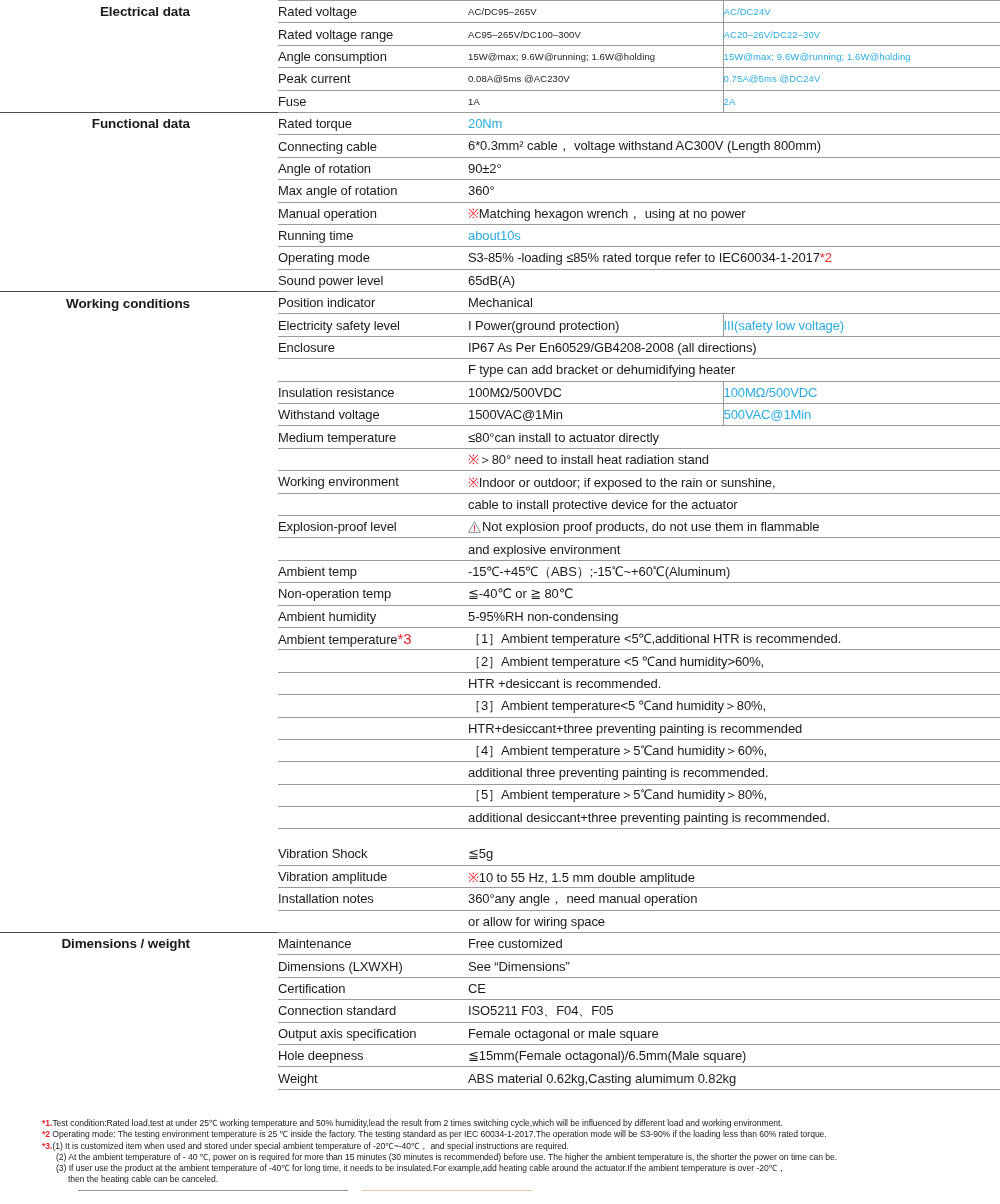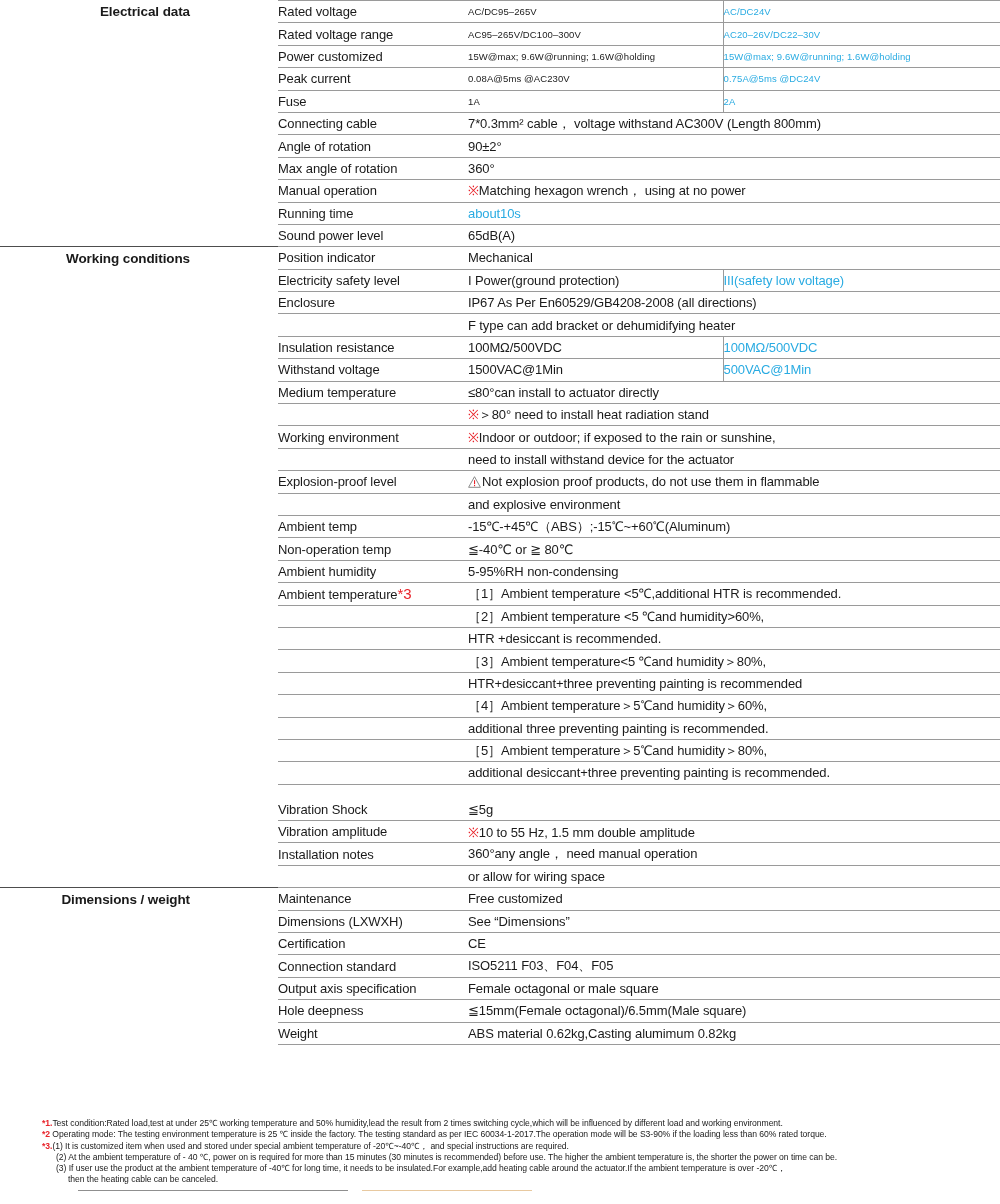--- a/index.html
+++ b/index.html
@@ -125,44 +125,50 @@
       <tr class="row">
         <td></td>
           <td></td>
         <td class="param rule-top">Rated voltage range</td>
         <td class="val val-small rule-top">AC95–265V/DC100–300V</td>
         <td class="val val-small blue rule-top vline-l">AC20–26V/DC22–30V</td>
       </tr>
       <tr class="row">
         <td></td>
           <td></td>
-        <td class="param rule-top">Power customized</td>
+        <td class="param rule-top">Angle consumption</td>
         <td class="val val-small rule-top">15W@max; 9.6W@running; 1.6W@holding</td>
         <td class="val val-small blue rule-top vline-l">15W@max; 9.6W@running; 1.6W@holding</td>
       </tr>
       <tr class="row">
         <td></td>
           <td></td>
         <td class="param rule-top">Peak current</td>
         <td class="val val-small rule-top">0.08A@5ms @AC230V</td>
         <td class="val val-small blue rule-top vline-l">0.75A@5ms @DC24V</td>
       </tr>
       <tr class="row">
         <td></td>
           <td></td>
         <td class="param rule-top">Fuse</td>
         <td class="val val-small rule-top">1A</td>
         <td class="val val-small blue rule-top vline-l">2A</td>
       </tr>
 
       <tr class="row">
+        <td class="sect-label rule-top-dk">Functional data</td>
+        <td class="rule-top-dk"></td>
+        <td class="param rule-top">Rated torque</td>
+        <td class="val blue rule-top" colspan="2">20Nm</td>
+      </tr>
+      <tr class="row">
         <td></td>
           <td></td>
         <td class="param rule-top">Connecting cable</td>
-        <td class="val rule-top" colspan="2">7*0.3mm² cable， voltage withstand AC300V (Length 800mm)</td>
+        <td class="val rule-top" colspan="2">6*0.3mm² cable， voltage withstand AC300V (Length 800mm)</td>
       </tr>
       <tr class="row">
         <td></td>
           <td></td>
         <td class="param rule-top">Angle of rotation</td>
         <td class="val rule-top" colspan="2">90±2°</td>
       </tr>
       <tr class="row">
         <td></td>
           <td></td>
@@ -173,20 +179,26 @@
         <td></td>
           <td></td>
         <td class="param rule-top">Manual operation</td>
         <td class="val rule-top" colspan="2"><span class="red">※</span><span>Matching hexagon wrench， using at no power</span></td>
       </tr>
       <tr class="row">
         <td></td>
           <td></td>
         <td class="param rule-top">Running time</td>
         <td class="val blue rule-top" colspan="2">about10s</td>
+      </tr>
+      <tr class="row">
+        <td></td>
+          <td></td>
+        <td class="param rule-top">Operating mode</td>
+        <td class="val rule-top" colspan="2"><span>S3-85% -loading ≤85% rated torque refer to IEC60034-1-2017</span><span class="red">*2</span></td>
       </tr>
       <tr class="row">
         <td></td>
           <td></td>
         <td class="param rule-top">Sound power level</td>
         <td class="val rule-top" colspan="2">65dB(A)</td>
       </tr>
 
       <tr class="row">
         <td class="sect-label rule-top-dk">Working conditions</td>
@@ -242,21 +254,21 @@
       <tr class="row">
         <td></td>
           <td></td>
         <td class="param rule-top">Working environment</td>
         <td class="val rule-top" colspan="2"><span class="red">※</span><span>Indoor or outdoor; if exposed to the rain or sunshine,</span></td>
       </tr>
       <tr class="row">
         <td></td>
           <td></td>
         <td class="param rule-top"></td>
-        <td class="val rule-top" colspan="2">need to install withstand device for the actuator</td>
+        <td class="val rule-top" colspan="2">cable to install protective device for the actuator</td>
       </tr>
       <tr class="row">
         <td></td>
           <td></td>
         <td class="param rule-top">Explosion-proof  level</td>
         <td class="val rule-top" colspan="2"><span class="warn-tri"><svg width="13" height="12" viewBox="0 0 13 12">
                 <path d="M6.5 0.7 L12.4 11.3 L0.6 11.3 Z" fill="none" stroke="#8a8a8a" stroke-width="1"></path>
                 <rect x="6" y="4.2" width="1.1" height="4" fill="#e8232a"></rect>
                 <rect x="6" y="9" width="1.1" height="1.2" fill="#e8232a"></rect>
               </svg></span><span>Not explosion proof products, do not use them in flammable</span></td>

